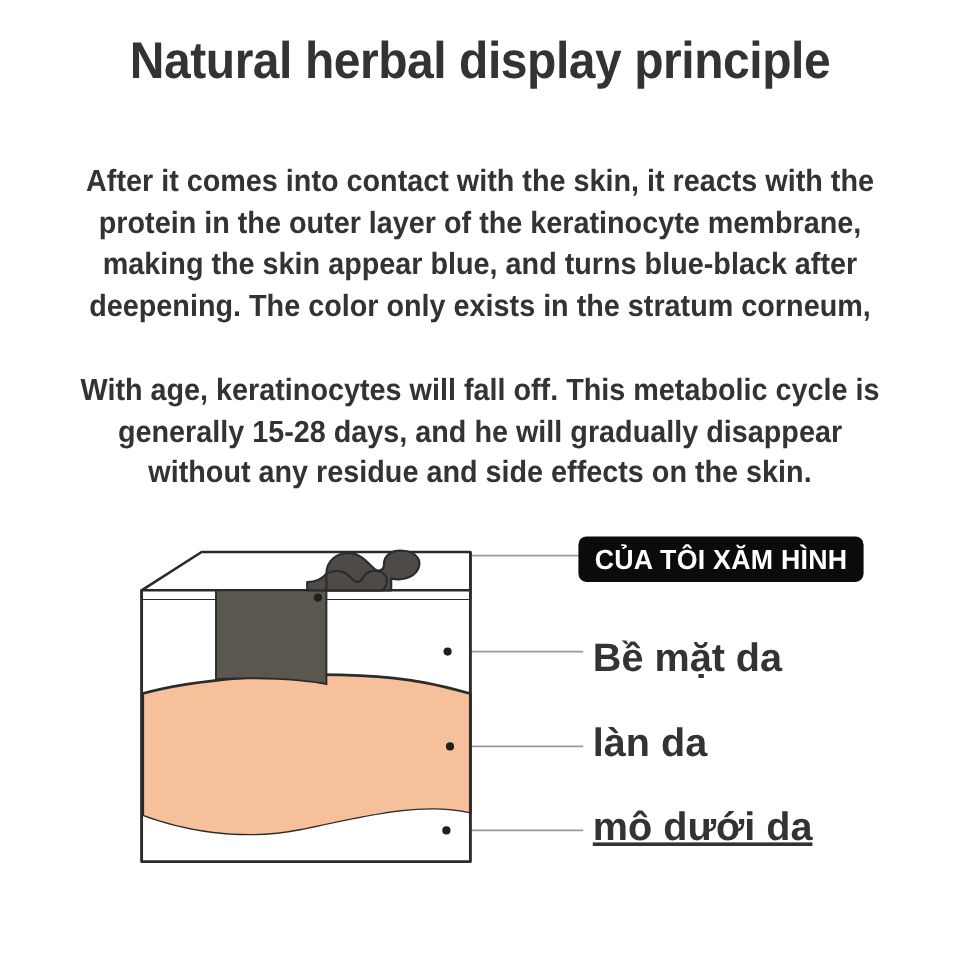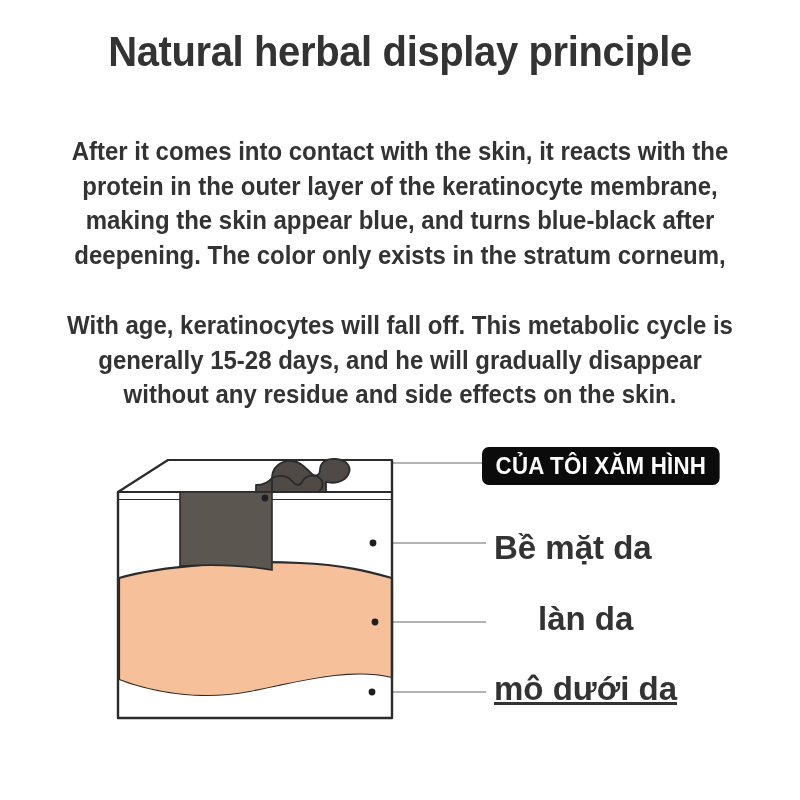--- a/index.html
+++ b/index.html
@@ -85,21 +85,21 @@
   .layer-label {
     position: absolute;
     left: 494px;
     font-size: 33px;
     font-weight: bold;
     color: #333333;
     white-space: nowrap;
     line-height: 1;
   }
   .layer-label-0 { top: 519px; margin-top: 12px; }
-  .layer-label-1 { top: 602px; margin-left: 44px; }
+  .layer-label-1 { top: 602px; }
   .layer-label-2 { top: 672px; text-decoration: underline; }
 </style>
 </head>
 <body>
 
 <div class="page-title">Natural herbal display principle</div>
 
 <div class="para para-1">
   <span class="ln">After it comes into contact with the skin, it reacts with the</span>
   <span class="ln">protein in the outer layer of the keratinocyte membrane,</span>

